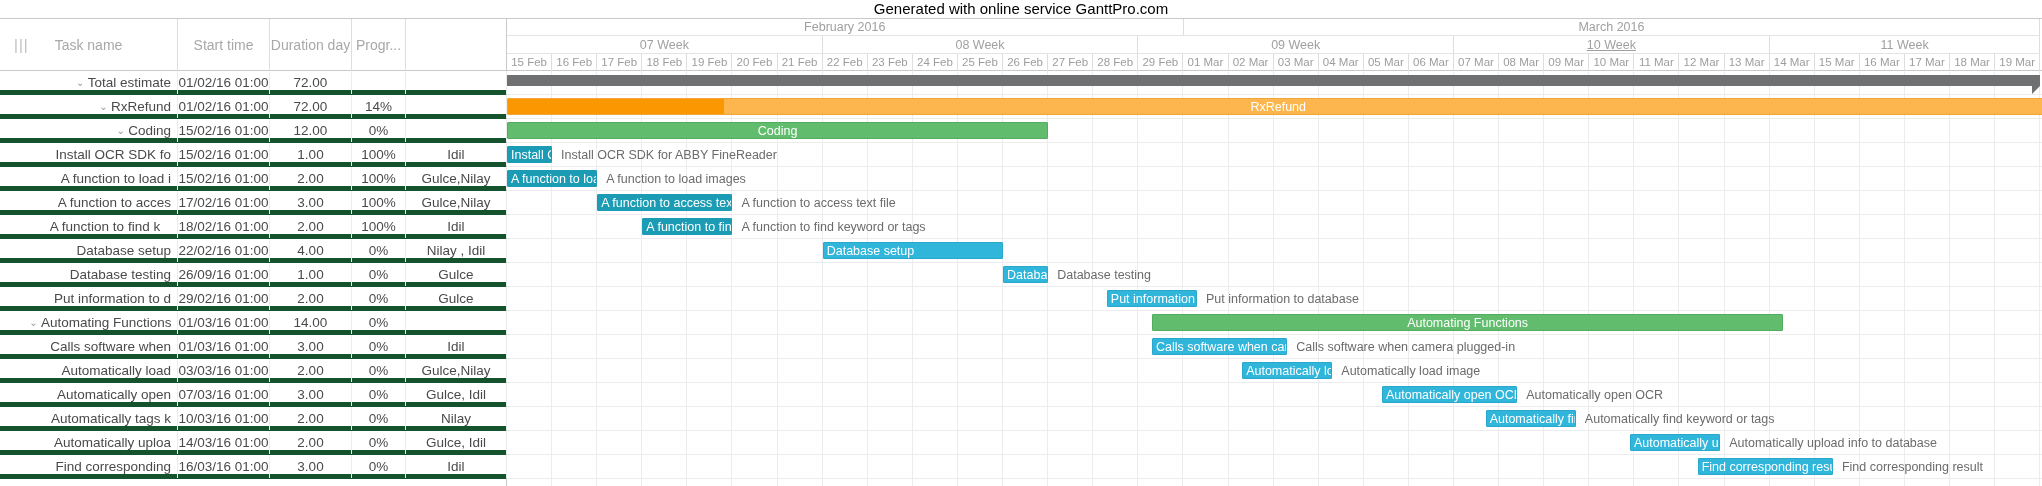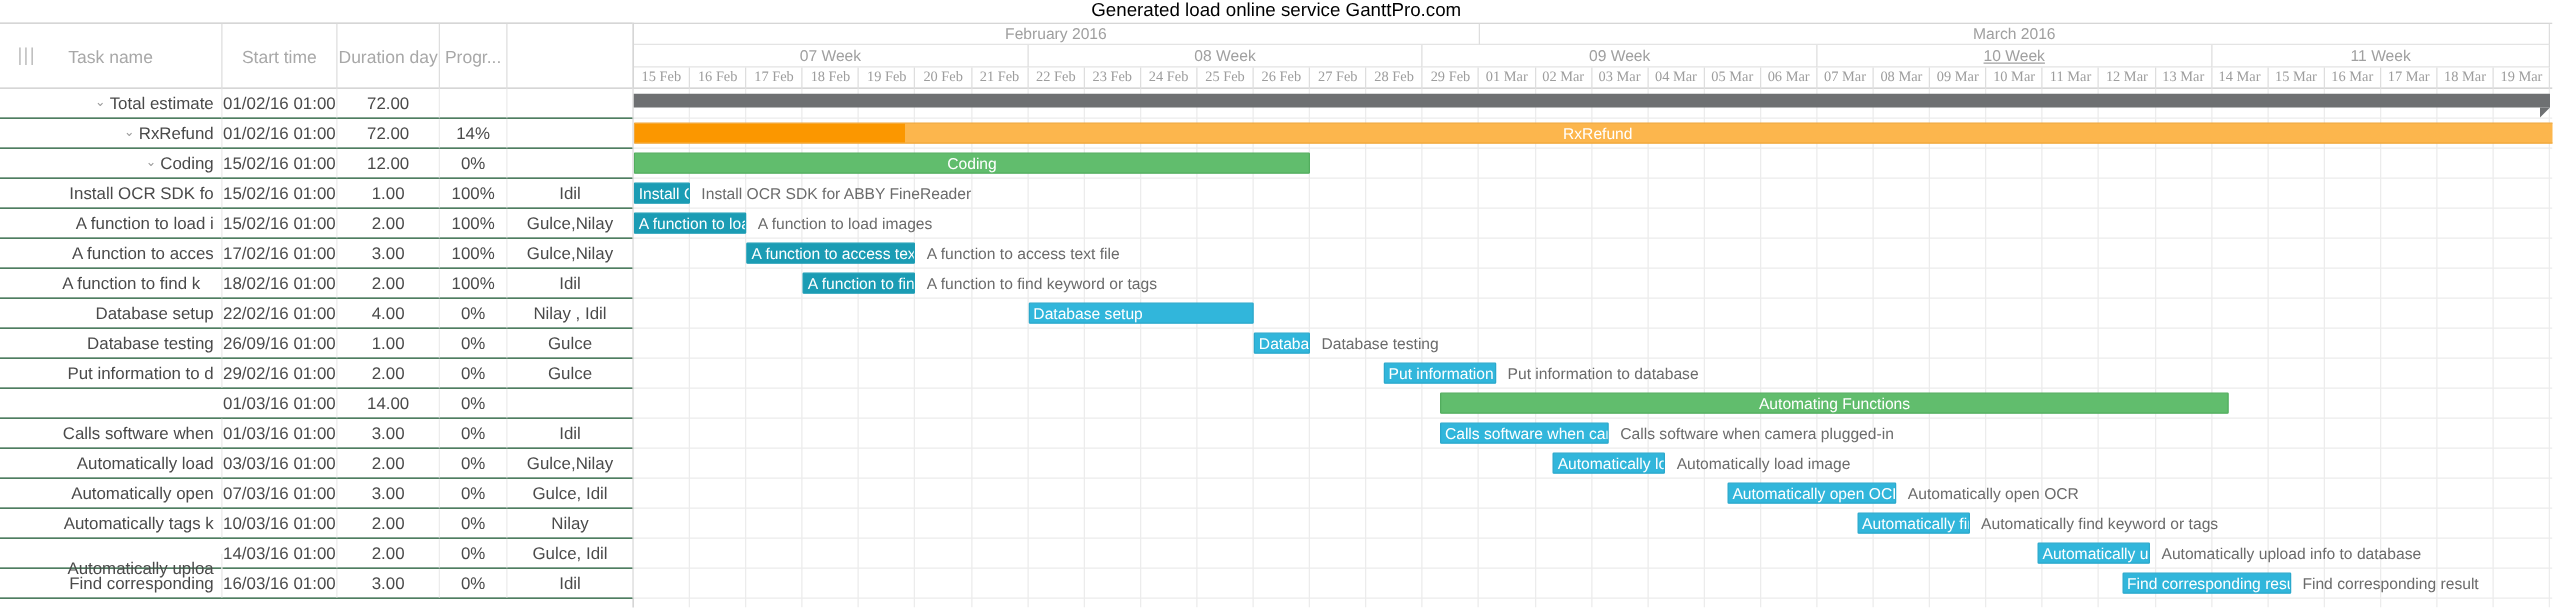--- a/index.html
+++ b/index.html
@@ -33,21 +33,21 @@
   }
   .tt-head .cell{
     position:absolute;top:0;height:52px;line-height:52px;
     color:#a8a8a8;font-size:14px;text-align:center;box-sizing:border-box;
     border-right:1px solid #dedede;overflow:hidden;white-space:nowrap;
   }
   .tt-head .cell.first{border-left:none;}
   .tt-body{position:relative;}
   .trow{
     position:relative;height:24px;box-sizing:border-box;
-    border-bottom:1px solid #14532d;
+    border-bottom:5px solid #14532d;
   }
   .trow .c{
     position:absolute;top:0;height:23px;line-height:23px;font-size:13.5px;
     color:#4a4a4a;box-sizing:border-box;overflow:hidden;white-space:nowrap;
     border-right:1px solid #ececec;
   }
   .c-name{left:0;width:178px;padding-right:6px;text-align:right;}
   .c-start{left:178px;width:92px;text-align:center;}
   .c-dur{left:270px;width:82px;text-align:center;}
   .c-prog{left:352px;width:54px;text-align:center;}
@@ -71,21 +71,21 @@
 
   
   .timeline{
     position:absolute;left:507px;top:0;width:1535px;height:468px;overflow:hidden;
   }
   .tl-head{position:relative;height:53px;box-sizing:border-box;
     border-top:1px solid #c9c9c9;border-bottom:1px solid #c9c9c9;}
   .tl-months,.tl-weeks,.tl-days{position:relative;white-space:nowrap;font-size:0;}
   .tl-months{height:17px;}
   .tl-weeks{height:18px;}
-  .tl-days{height:17px;font-family:Liberation Serif, serif;}
+  .tl-days{height:17px;}
   .mcell,.wcell,.dcell{
     display:inline-block;box-sizing:border-box;
     border-right:1px solid #dedede;
     color:#a0a0a0;text-align:center;vertical-align:top;
     overflow:hidden;white-space:nowrap;
   }
   .mcell{height:17px;line-height:17px;font-size:12.5px;border-bottom:1px solid #e4e4e4;}
   .wcell{height:18px;line-height:18px;font-size:12.5px;border-bottom:1px solid #e4e4e4;}
   .dcell{height:17px;line-height:17px;font-size:11.5px;color:#9d9d9d;}
 
@@ -129,21 +129,21 @@
   
   .bar.done{height:17px;background:#1b9cb4;border:1px solid #1b9cb4;}
   
   .bar.todo{height:17px;background:#31b6db;border:1px solid #2aa8cc;}
 </style>
 </head>
 <body>
 
 <div id="app">
 
-  <div class="watermark">Generated load online service GanttPro.com</div>
+  <div class="watermark">Generated with online service GanttPro.com</div>
 
   <div class="grid-wrap">
 
     <div class="tasktable">
       <div class="tt-head">
         <div class="handle-icon">|||</div>
         <div class="cell first h-handle">Task name</div>
         <div class="cell h-start">Start time</div>
         <div class="cell h-dur">Duration day</div>
         <div class="cell h-prog">Progr...</div>
@@ -213,20 +213,21 @@
             <div class="c c-assign">Gulce</div>
           </div>
           <div class="trow">
             <div class="c c-name" style="padding-left: 39px;"><span class="name-inner">Put information to d</span></div>
             <div class="c c-start">29/02/16 01:00</div>
             <div class="c c-dur">2.00</div>
             <div class="c c-prog">0%</div>
             <div class="c c-assign">Gulce</div>
           </div>
           <div class="trow">
+            <div class="c c-name" style="padding-left: 28px;"><span class="caret">⌄</span><span class="name-inner">Automating Functions</span></div>
             <div class="c c-start">01/03/16 01:00</div>
             <div class="c c-dur">14.00</div>
             <div class="c c-prog">0%</div>
             <div class="c c-assign"></div>
           </div>
           <div class="trow">
             <div class="c c-name" style="padding-left: 39px;"><span class="name-inner">Calls software when</span></div>
             <div class="c c-start">01/03/16 01:00</div>
             <div class="c c-dur">3.00</div>
             <div class="c c-prog">0%</div>
@@ -247,21 +248,21 @@
             <div class="c c-assign">Gulce, Idil</div>
           </div>
           <div class="trow">
             <div class="c c-name" style="padding-left: 39px;"><span class="name-inner">Automatically tags k</span></div>
             <div class="c c-start">10/03/16 01:00</div>
             <div class="c c-dur">2.00</div>
             <div class="c c-prog">0%</div>
             <div class="c c-assign">Nilay</div>
           </div>
           <div class="trow">
-            <div class="c c-name" style="padding-left: 39px; margin-top: 12px;"><span class="name-inner">Automatically uploa</span></div>
+            <div class="c c-name" style="padding-left: 39px;"><span class="name-inner">Automatically uploa</span></div>
             <div class="c c-start">14/03/16 01:00</div>
             <div class="c c-dur">2.00</div>
             <div class="c c-prog">0%</div>
             <div class="c c-assign">Gulce, Idil</div>
           </div>
           <div class="trow">
             <div class="c c-name" style="padding-left: 39px;"><span class="name-inner">Find corresponding</span></div>
             <div class="c c-start">16/03/16 01:00</div>
             <div class="c c-dur">3.00</div>
             <div class="c c-prog">0%</div>

